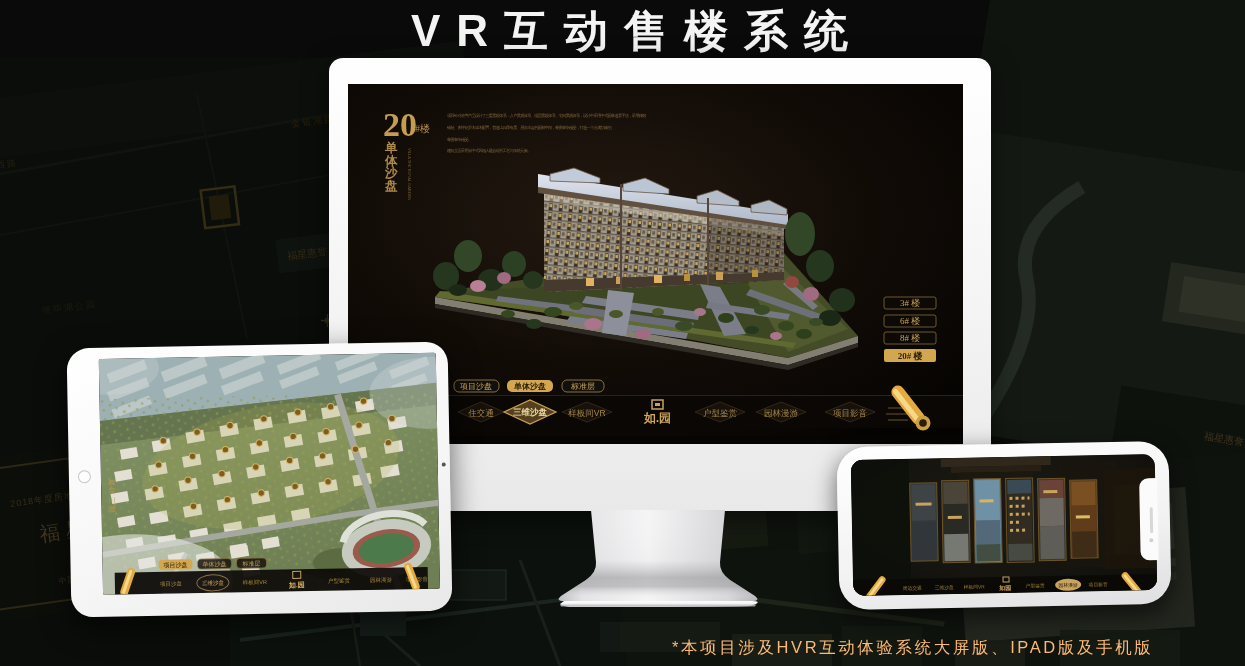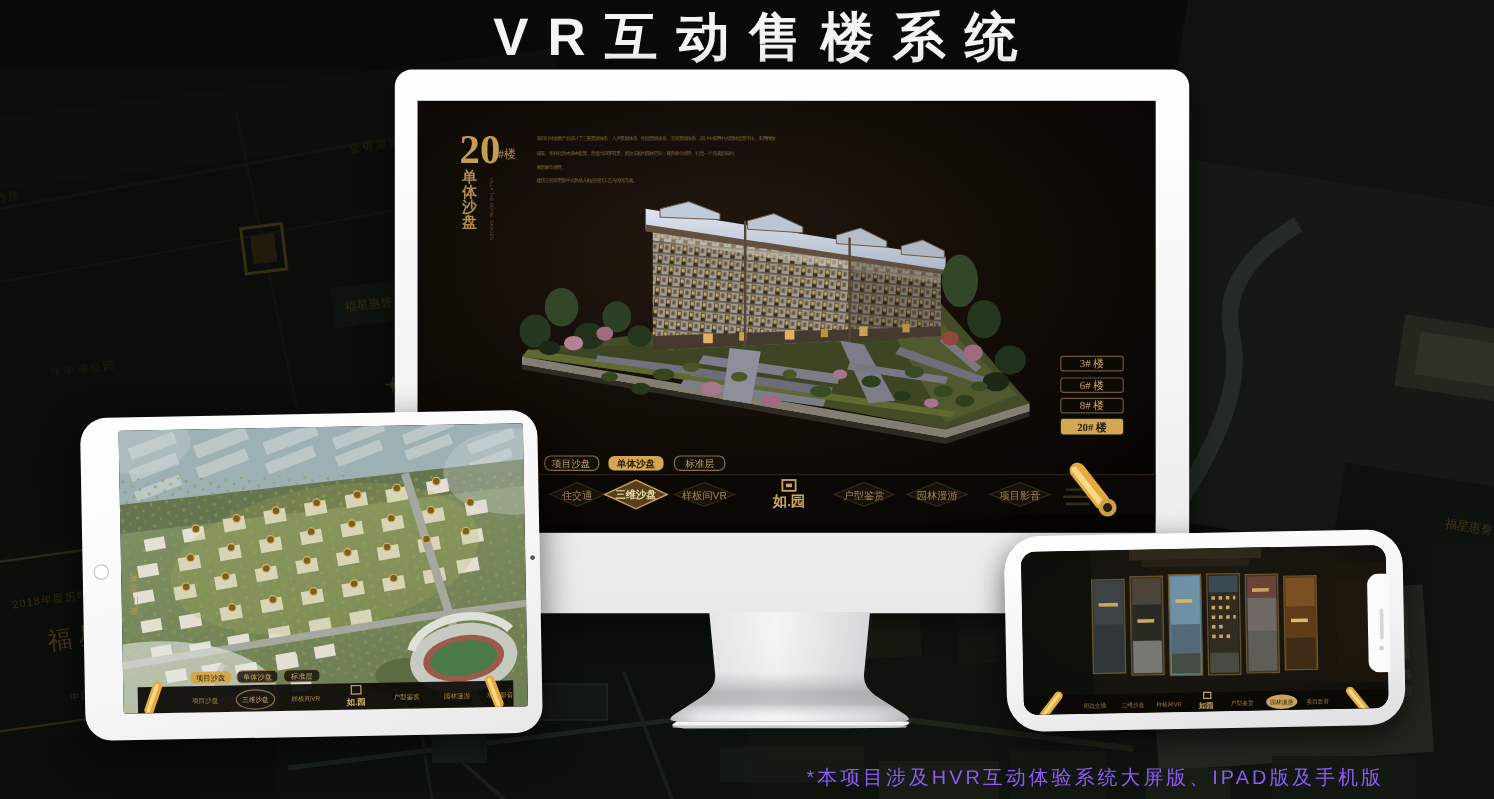--- a/index.html
+++ b/index.html
@@ -638,16 +638,16 @@
     </svg>
     </div>
 
     <div class="abs" style="left:302px;top:37px;width:18px;height:82px;background:#fbfbfb;border-radius:9px 0 0 9px;"></div>
 
     <div class="abs" style="left:312px;top:66px;width:3px;height:26px;border-radius:2px;background:#d7d7d7;"></div>
 
     <div class="abs" style="left:311px;top:97px;width:4px;height:4px;border-radius:50%;background:#cfcfcf;"></div>
   </div>
 
-  <div id="caption" class="abs" style="left:672px;top:637px;color:#8b5cf6;font-size:16.5px;
+  <div id="caption" class="abs" style="left:672px;top:637px;color:#fdba74;font-size:16.5px;
     letter-spacing:2.6px;">*本项目涉及HVR互动体验系统大屏版、IPAD版及手机版</div>
 
 </div>
 
 </body></html>

